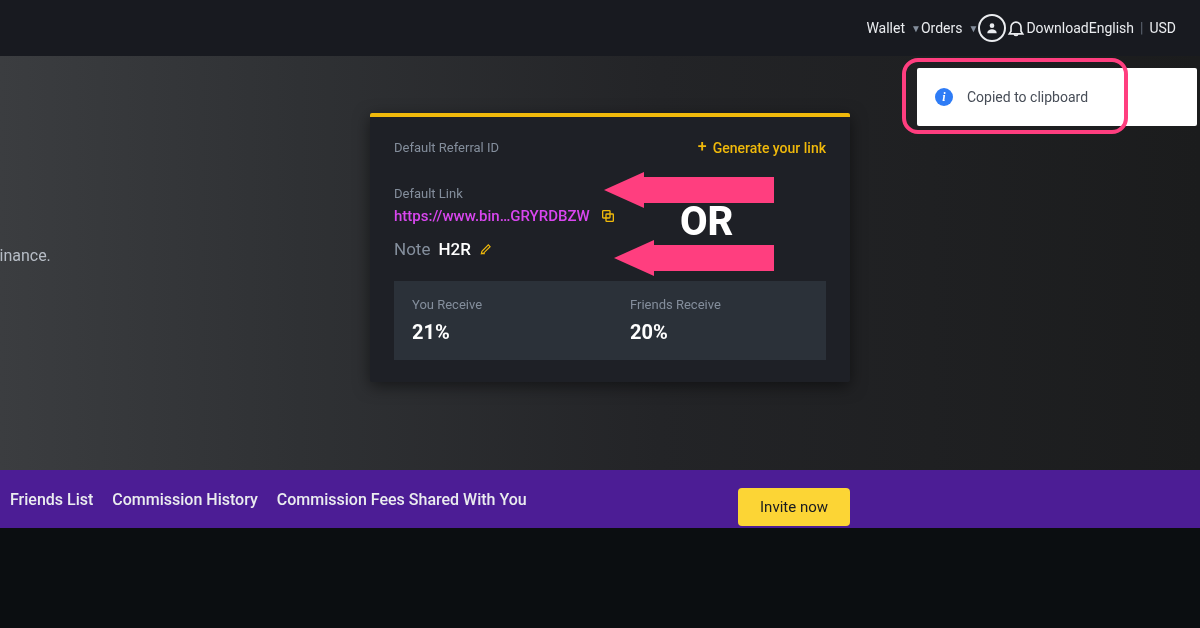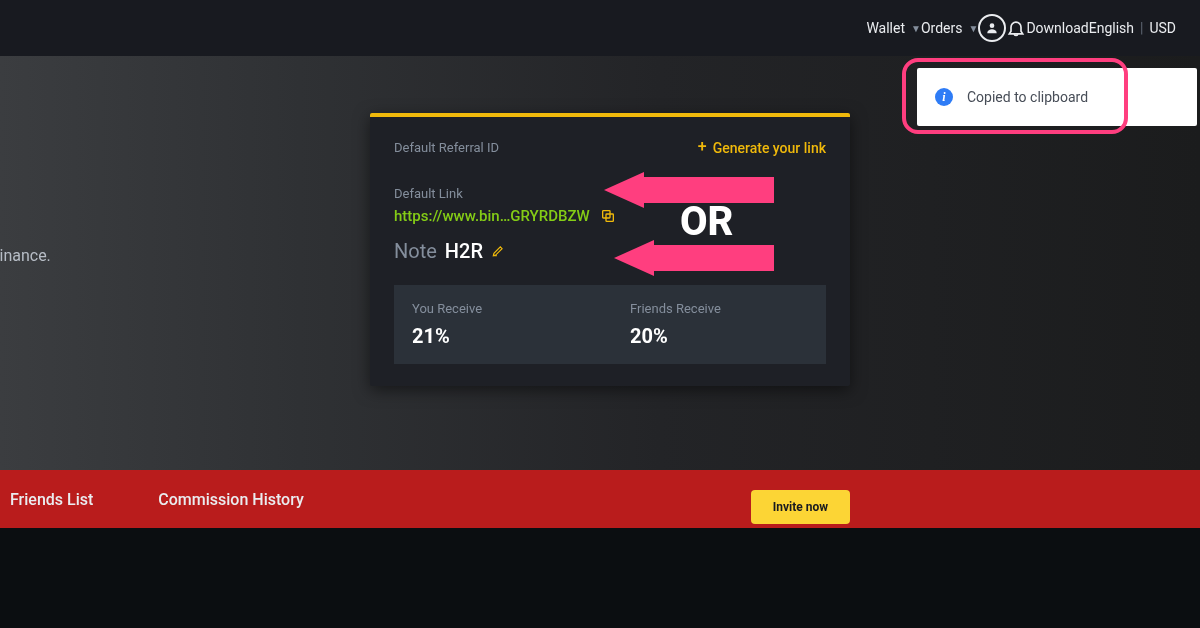--- a/index.html
+++ b/index.html
@@ -75,60 +75,60 @@
   .card .genlink { color: #f0b90b; font-size: 14px; font-weight: 500; display: flex; align-items: center; gap: 6px; cursor: pointer; }
   .card .genlink .plus { font-size: 16px; margin-top: -2px;}
   .card .code {
     font-size: 30px;
     font-weight: 700;
     color: #fff;
     margin-top: 8px;
     display: flex; align-items: center; gap: 12px;
   }
   .card .link-row { margin-top: 30px; }
-  .card .link-val { color: #84cc16; font-size: 15px; margin-top: 6px; display: flex; align-items: center; gap: 10px; font-weight: 500;}
-  .card .note-row { margin-top: 14px; font-size: 20px; display: flex; align-items: center; gap: 8px; }
+  .card .link-val { color: #d946ef; font-size: 15px; margin-top: 6px; display: flex; align-items: center; gap: 10px; font-weight: 500;}
+  .card .note-row { margin-top: 14px; font-size: 17px; display: flex; align-items: center; gap: 8px; }
   .card .note-row .notelabel { color: #848e9c; }
   .card .note-row .noteval { color: #fff; font-weight: 500;}
   .card .receive {
     margin-top: 22px;
     background: #2b3139;
     border-radius: 0;
     padding: 16px 18px;
     display: flex;
     gap: 40px;
   }
   .card .receive .col { flex: 1; }
   .card .receive .rlabel { color: #848e9c; font-size: 13px; }
   .card .receive .rval { color: #fff; font-size: 20px; font-weight: 700; margin-top: 8px; }
 
   .copy-icon { width: 16px; height: 16px; flex-shrink:0; }
   .pencil-icon { width: 14px; height: 14px; }
 
   
   .tabs {
     height: 58px;
-    background: #b91c1c;
+    background: #4c1d95;
     display: flex;
     align-items: center;
-    gap: 65px;
+    gap: 19px;
     padding: 0 10px;
     font-size: 16px;
     color: #eaecef;
     font-weight: 500;
   }
   .tabs .tab { cursor: pointer; white-space: nowrap; }
   .tabs .spacer { flex: 1; }
   .tabs .invite-btn {
     background: #fcd535;
     color: #181a20;
     border-radius: 4px;
     padding: 10px 22px;
-    font-size: 12px;
-    font-weight: 700;
+    font-size: 15px;
+    font-weight: 400;
     cursor: pointer;
     margin-right: 340px;
     margin-top: 16px;
   }
 
   .bottom-dark {
     height: 100px;
     background: #0b0e11;
   }
 
@@ -217,20 +217,21 @@
 </div>
 
 <div class="hero">
   <h1>ether</h1>
   <div class="sub">ds make a trade on Binance.</div>
 </div>
 
 <div class="tabs">
   <div class="tab">Friends List</div>
   <div class="tab">Commission History</div>
+  <div class="tab">Commission Fees Shared With You</div>
   <div class="spacer"></div>
   <div class="invite-btn">Invite now</div>
 </div>
 
 <div class="bottom-dark"></div>
 
 <div class="card">
   <div class="row1">
     <div class="label">Default Referral ID</div>
     <div class="genlink">

